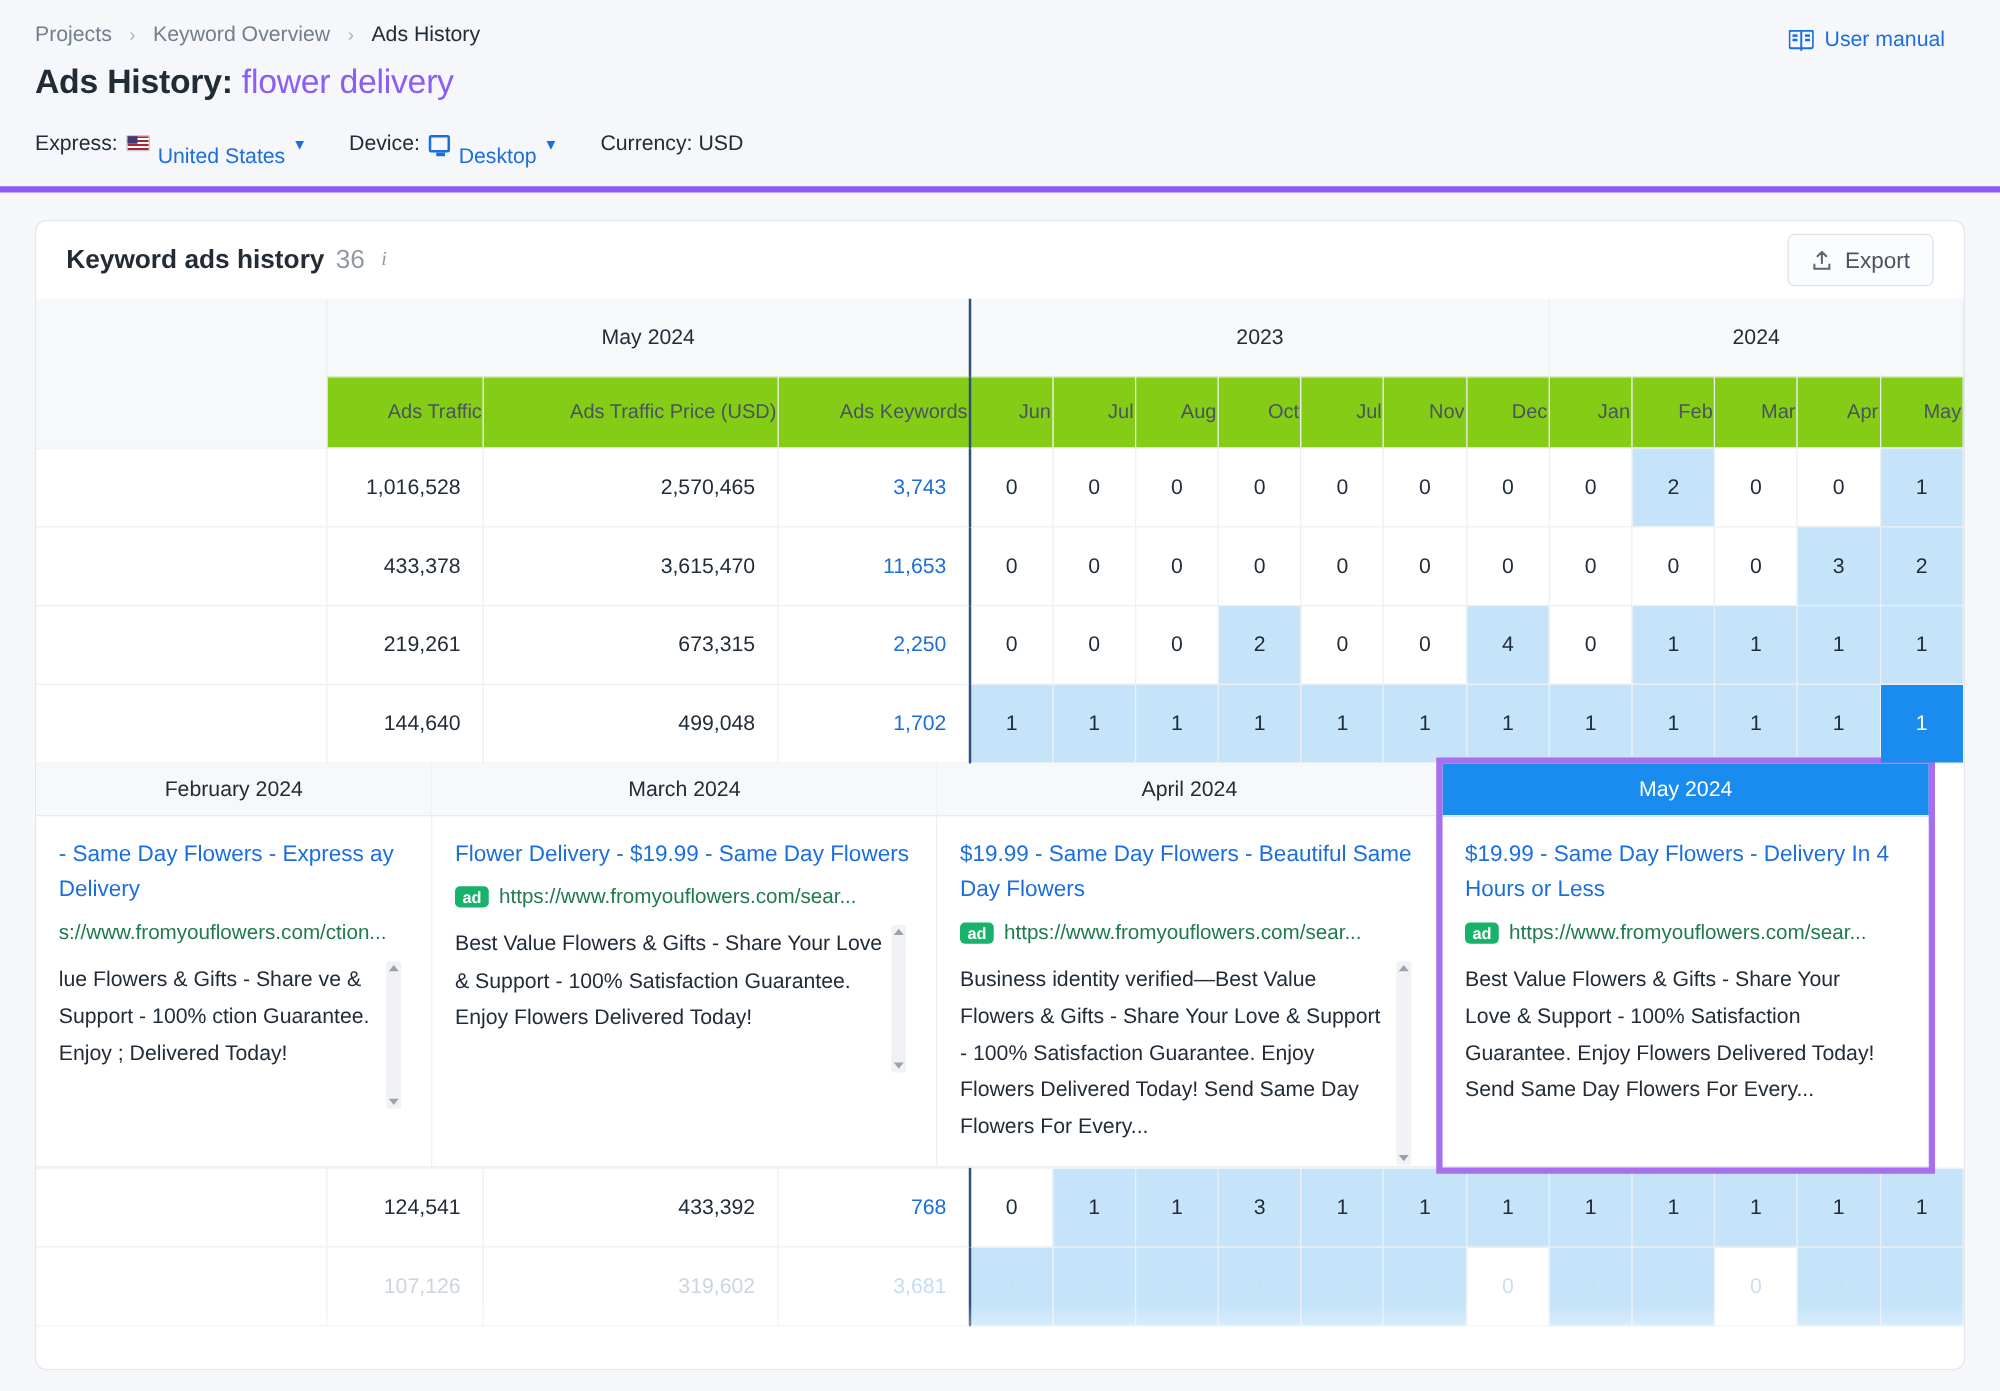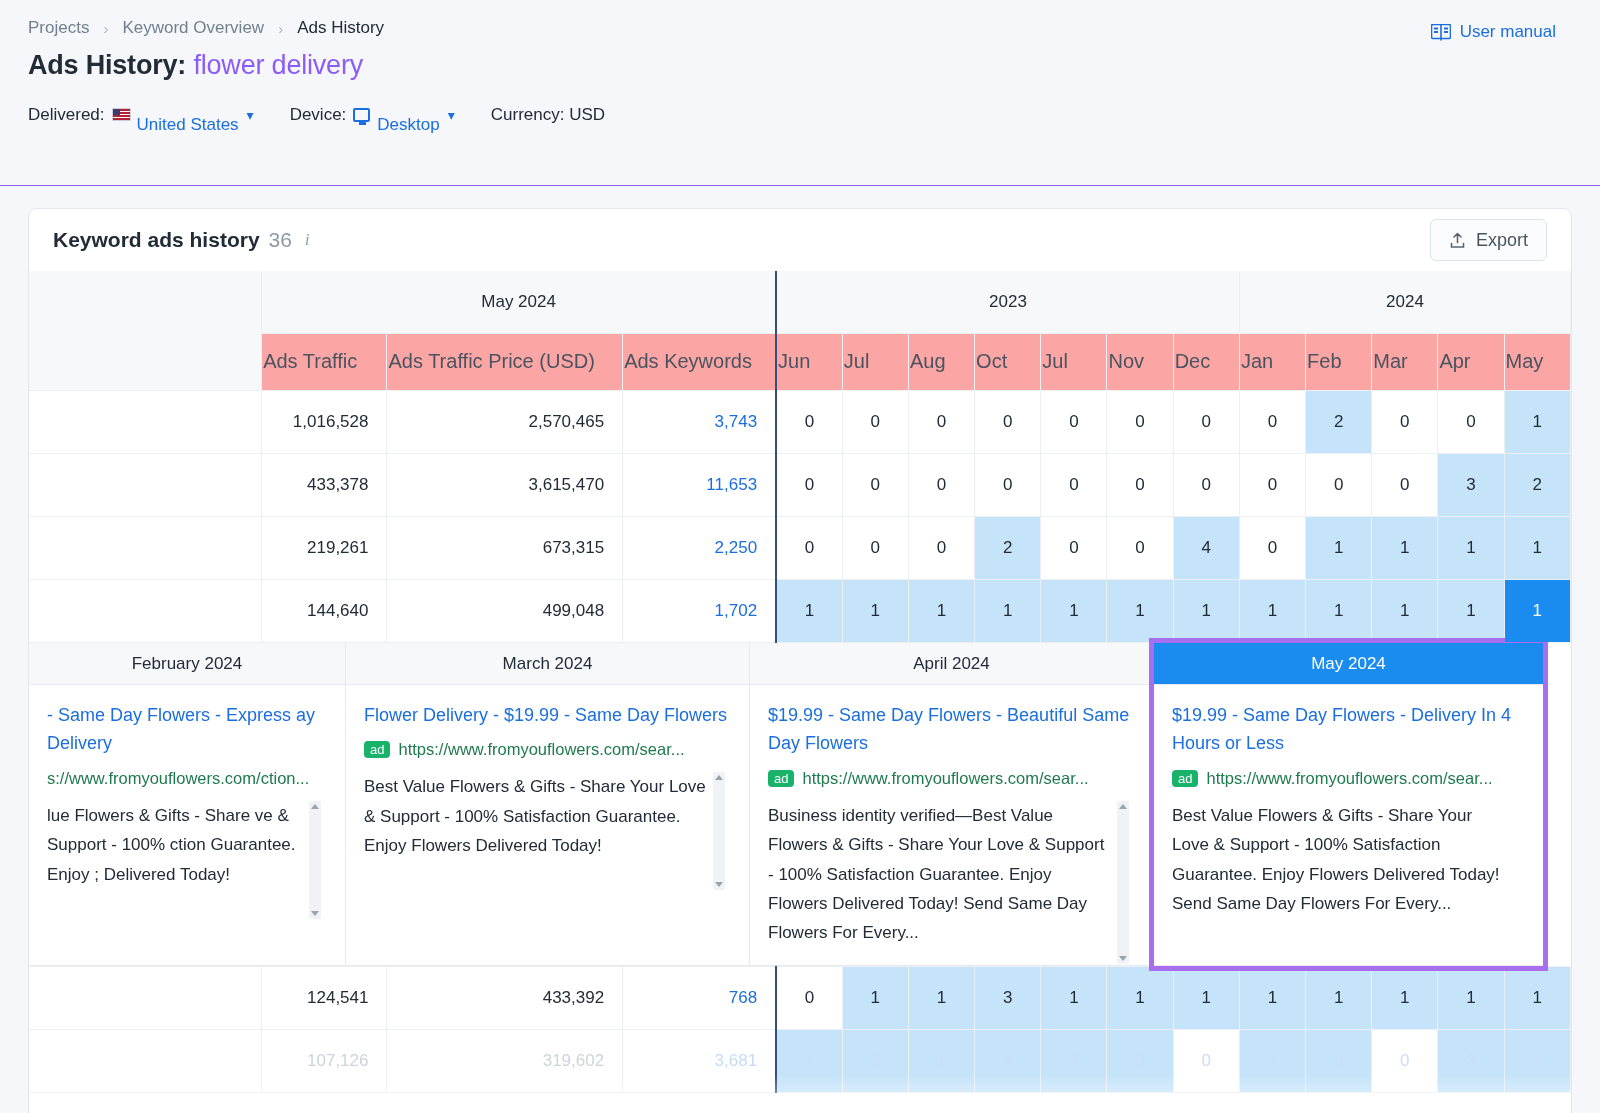--- a/index.html
+++ b/index.html
@@ -6,21 +6,21 @@
   html, body { margin:0; padding:0; }
   body {
     width:1600px; height:1113px;
     background:#f5f7fa;
     font-family:"Liberation Sans", sans-serif;
     color:#222c37;
     overflow:hidden;
   }
 
   
-  .topbar { position:relative; padding:18px 28px 0 28px; background:#f5f7fa; height:186px; border-bottom:1px solid #8b5cf6; }
+  .topbar { position:relative; padding:18px 28px 0 28px; background:#f5f7fa; height:154px; border-bottom:5px solid #8b5cf6; }
   .crumbs { display:flex; align-items:center; font-size:17px; color:#6b7785; }
   .crumbs .crumb { color:#737f8d; }
   .crumbs .crumb.current { color:#222c37; }
   .crumbs .sep { margin:0 14px; color:#aab3bd; font-size:15px; }
   .page-title { margin-top:12px; font-size:27px; font-weight:700; letter-spacing:-0.2px; }
   .page-title .kw { font-weight:400; color:#8b5cf6; }
   .meta { margin-top:13px; display:flex; align-items:center; font-size:17px; color:#222c37; }
   .meta .grp { display:flex; align-items:center; margin-right:36px; }
   .meta .lbl { color:#222c37; margin-right:7px; }
   .meta .lnk { color:#1b6ede;margin-top:21px; }
@@ -41,21 +41,21 @@
   .card-count { font-size:21px; color:#8e99a6; margin-left:9px; font-weight:400; }
   .info-i { margin-left:13px; color:#8e99a6; font-style:italic; font-size:16px; font-family:"Liberation Serif", serif; }
   .export-btn { margin-left:auto; display:flex; align-items:center; gap:10px; height:42px; padding:0 18px;
                 border:1px solid #dde2ea; border-radius:6px; background:#fbfcfd; font-size:18px; color:#4a5460; }
   .up-ico { width:17px; height:17px; }
 
   
   .tbl { width:100%; border-collapse:collapse; table-layout:fixed; font-size:17px; }
   .tbl th, .tbl td { border-right:1px solid #eceff4; border-bottom:1px solid #eceff4; }
   .hdr-grp { background:#f6f8fa; height:62px; font-weight:400; color:#222c37; font-size:17px; text-align:center; }
-  .hdr-sub { background:#fca5a5; height:57px; font-weight:400; color:#4a5460; font-size:20px; text-align:left; }
+  .hdr-sub { background:#84cc16; height:57px; font-weight:400; color:#4a5460; font-size:16px; text-align:right; }
   .hdr-blank { background:#f6f8fa; }
   .c-domain { width:232px; }
   .c-num { width:125px; }
   .c-price { width:235px; }
   .c-kw { width:153px; }
   .c-mon { width:66px; }
   .sep-left { border-left:2px solid #33507a; }
   td.val { text-align:right; padding-right:18px; height:63px; color:#222c37; }
   td.val.link { color:#1b6ede; }
   td.mon { text-align:center; height:63px; color:#222c37; }
@@ -66,21 +66,21 @@
   
   .adrow td { padding:0; border-right:none; }
   .adgrid { display:flex; width:100%; }
   .adcol { flex:0 0 auto; border-right:1px solid #e6eaf0; border-bottom:1px solid #e6eaf0; background:#fff; position:relative; }
   .adcol-head { height:42px; line-height:42px; text-align:center; font-size:17px; background:#f6f8fa; color:#222c37; border-bottom:1px solid #e6eaf0; }
   .adcol.active > .adcol-head { background:#1a8cf0; color:#fff; font-weight:400; }
   .adcol.active { outline:5px solid #a86ef0; outline-offset:0; z-index:3; border-right:none; }
   .adbody { padding:16px 18px 18px 18px; }
   .ad-title { color:#1b6ede; font-size:18px; line-height:1.6; }
   .ad-url { margin-top:11px; display:flex; align-items:center; font-size:16.5px; color:#1f7a4d; white-space:nowrap; overflow:hidden; }
-  .ad-badge { background:#19b26b; color:#fff; font-size:13px; border-radius:4px; padding:1px 6px; margin-right:8px; font-weight:400; }
+  .ad-badge { background:#19b26b; color:#fff; font-size:13px; border-radius:4px; padding:1px 6px; margin-right:8px; font-weight:700; }
   .ad-desc { margin-top:13px; font-size:17px; line-height:1.72; color:#222c37; padding-right:22px; position:relative; }
   .scrollbar { position:absolute; right:6px; top:0; width:12px; height:118px; background:#f0f2f5; border-radius:2px; }
   .scrollbar.tall { height:163px; }
   .sb-arrow { position:absolute; left:2px; width:0; height:0; border-left:4px solid transparent; border-right:4px solid transparent; }
   .sb-up { top:3px; border-bottom:5px solid #9aa3ad; }
   .sb-dn { bottom:3px; border-top:5px solid #9aa3ad; }
   .fade-row td { color:#c9dff5 !important; }
   .fade-row td.val { color:#cdd4dc !important; }
   .fade-row td.val.link { color:#c6dcf5 !important; }
   .fadeover { position:absolute; left:0; right:0; bottom:0; height:52px; background:linear-gradient(rgba(255,255,255,0), rgba(255,255,255,0.92)); pointer-events:none; z-index:6; }
@@ -98,21 +98,21 @@
     <span class="crumb current">Ads History</span>
   </div>
 
   <div class="page-title">
     <span>Ads History:</span>
     <span class="kw">flower delivery</span>
   </div>
 
   <div class="meta">
     <div class="grp">
-      <span class="lbl">Delivered:</span>
+      <span class="lbl">Express:</span>
       <span class="flag"></span>
       <span class="lnk">United States</span>
       <span class="caret">▾</span>
     </div>
     <div class="grp">
       <span class="lbl">Device:</span>
       <span class="mon-ico"></span>
       <span class="lnk">Desktop</span>
       <span class="caret">▾</span>
     </div>

